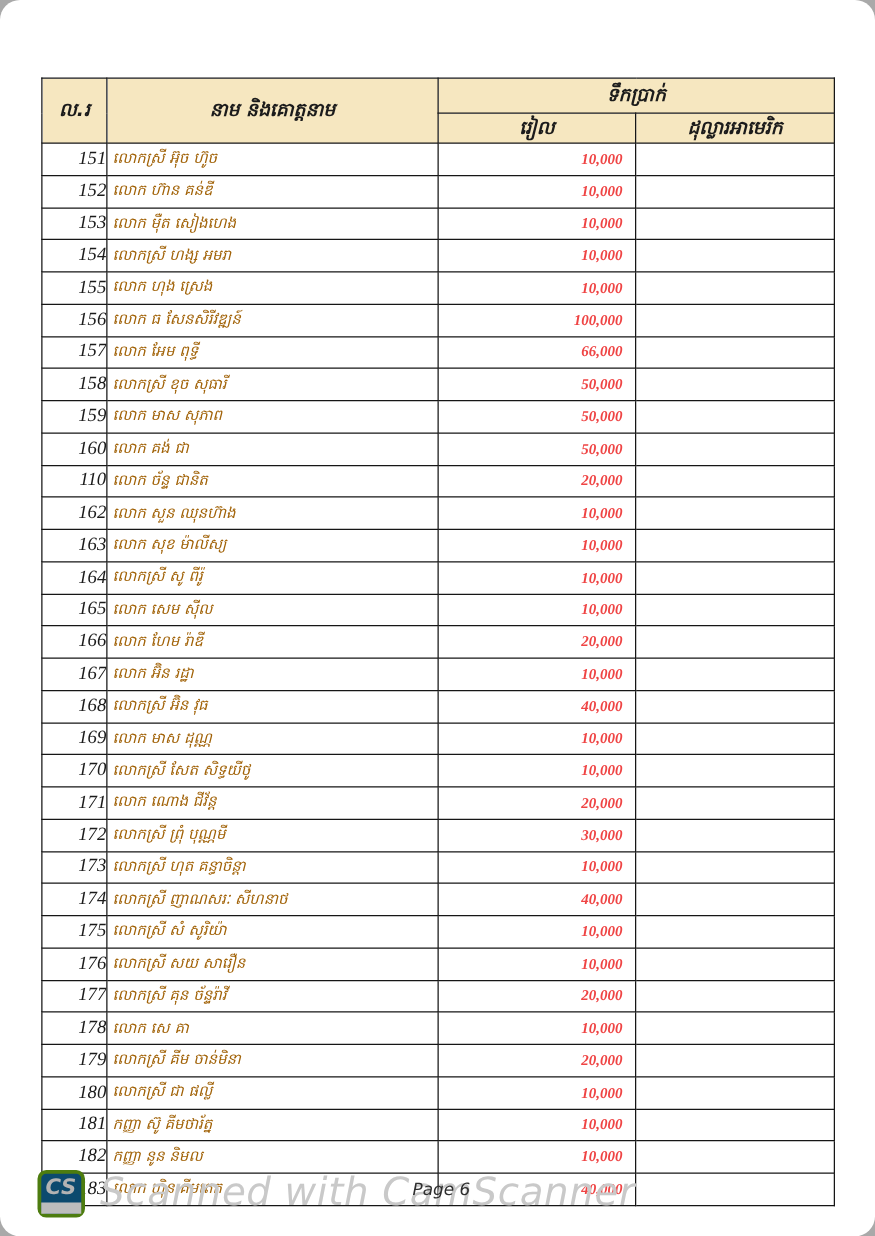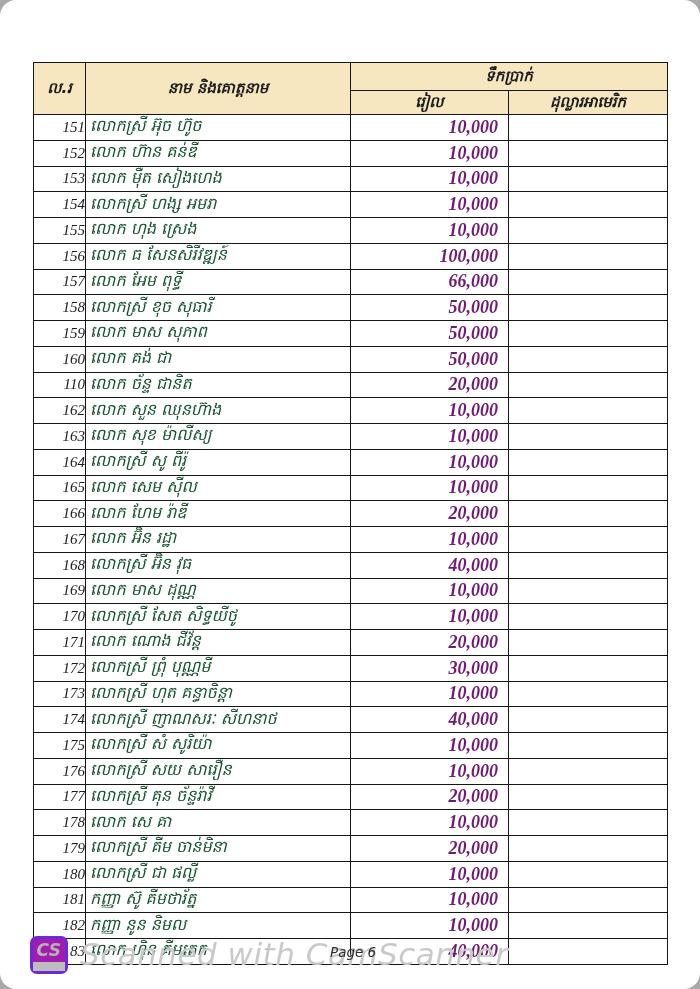--- a/index.html
+++ b/index.html
@@ -52,44 +52,44 @@
 
   td.cell-no {
     text-align: right;
     font-family: "Liberation Serif", serif;
     font-size: 15px;
     color: #1b1b1b;
   }
   td.cell-name {
     text-align: left;
     padding-left: 4px;
-    font-size: 16px;
-    color: #14532d;
+    font-size: 12px;
+    color: #a16207;
   }
   td.cell-riel {
     text-align: right;
     padding-right: 10px;
     font-family: "Liberation Serif", serif;
     font-weight: bold;
-    font-size: 18px;
-    color: #701a75;
+    font-size: 12px;
+    color: #ef4444;
   }
   td.cell-usd { }
 
   
   .cs-logo {
     position: absolute;
     left: 30px;
     top: 936px;
     width: 38px;
     height: 38px;
     border-radius: 7px;
-    border: 3px solid #6d28d9;
+    border: 3px solid #4d7c0f;
     box-sizing: border-box;
-    background: #a21caf;
+    background: #0c4a6e;
   }
   .cs-letters {
     position: absolute;
     top: 1px; left: 0; right: 0;
     text-align: center;
     font-size: 17px;
     font-weight: bold;
     color: #b3b3b3;
     letter-spacing: 0.5px;
   }

